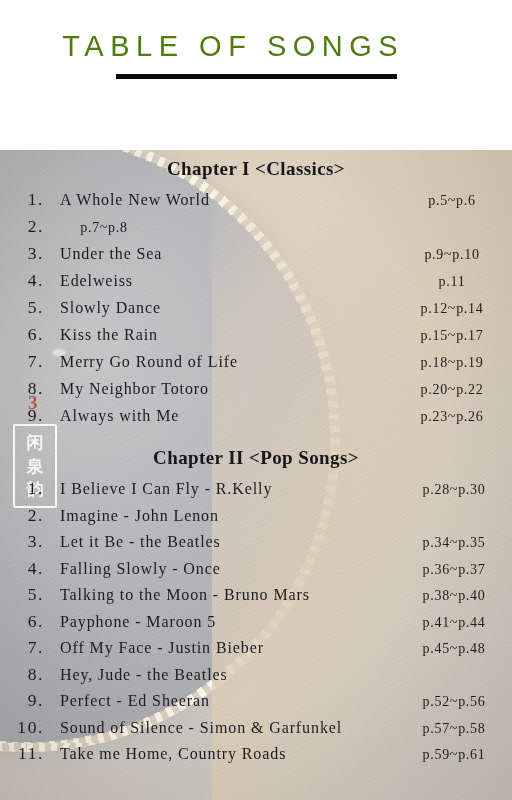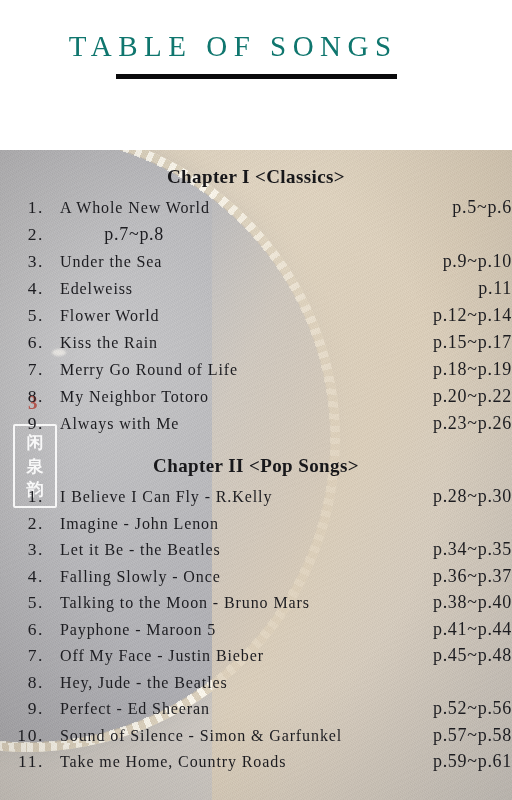--- a/index.html
+++ b/index.html
@@ -34,24 +34,24 @@
     background: #ffffff;
     z-index: 6;
   }
   .doc-title {
     position: absolute;
     left: 0; top: 30px;
     width: 460px;
     text-align: center;
     font-size: 29px;
     letter-spacing: 6.5px;
-    color: #0f766e;
+    color: #4d7c0f;
     font-weight: 400;
     text-indent: 6.5px;
-    font-family: Liberation Serif, serif;
+    font-family: Liberation Sans, sans-serif;
     white-space: nowrap;
   }
   .title-rule {
     position: absolute;
     left: 116px;
     top: 74px;
     width: 281px;
     height: 5px;
     background: #0a0a0c;
   }
@@ -210,21 +210,21 @@
     z-index: 5;
   }
   .chapter {
     text-align: center;
     font-size: 19px;
     font-weight: 700;
     color: #17171a;
     letter-spacing: 0.4px;
     white-space: nowrap;
   }
-  #chapter-one { margin-top: 16px; }
+  #chapter-one { margin-top: 8px; }
   #chapter-two { margin-top: 15px; }
 
   .toc-list {
     list-style: none;
     margin: 9px 0 0 0;
     padding: 0;
   }
   .toc-row {
     display: flex;
     align-items: baseline;
@@ -244,24 +244,24 @@
     flex: 1 1 auto;
     padding-left: 16px;
     font-size: 16px;
     letter-spacing: 0.9px;
     white-space: nowrap;
     overflow: hidden;
   }
   .toc-pages {
     flex: 0 0 120px;
     width: 120px;
-    font-size: 18px;
+    font-size: 14px;
     letter-spacing: 0.7px;
     white-space: nowrap;
-    text-align: right;
+    text-align: center;
   }
   
   #list-two .toc-row { height: 26.5px; }
   #list-two .toc-pages { flex-basis: 116px; width: 116px; }
 </style>
 </head>
 <body>
 
 <div id="page">
 
@@ -311,21 +311,21 @@
           <span class="toc-title">Under the Sea</span>
           <span class="toc-pages">p.9~p.10</span>
         </li>
         <li class="toc-row">
           <span class="toc-num">4.</span>
           <span class="toc-title">Edelweiss</span>
           <span class="toc-pages">p.11</span>
         </li>
         <li class="toc-row">
           <span class="toc-num">5.</span>
-          <span class="toc-title">Flower World</span>
+          <span class="toc-title">Slowly Dance</span>
           <span class="toc-pages">p.12~p.14</span>
         </li>
         <li class="toc-row">
           <span class="toc-num">6.</span>
           <span class="toc-title">Kiss the Rain</span>
           <span class="toc-pages">p.15~p.17</span>
         </li>
         <li class="toc-row">
           <span class="toc-num">7.</span>
           <span class="toc-title">Merry Go Round of Life</span>

